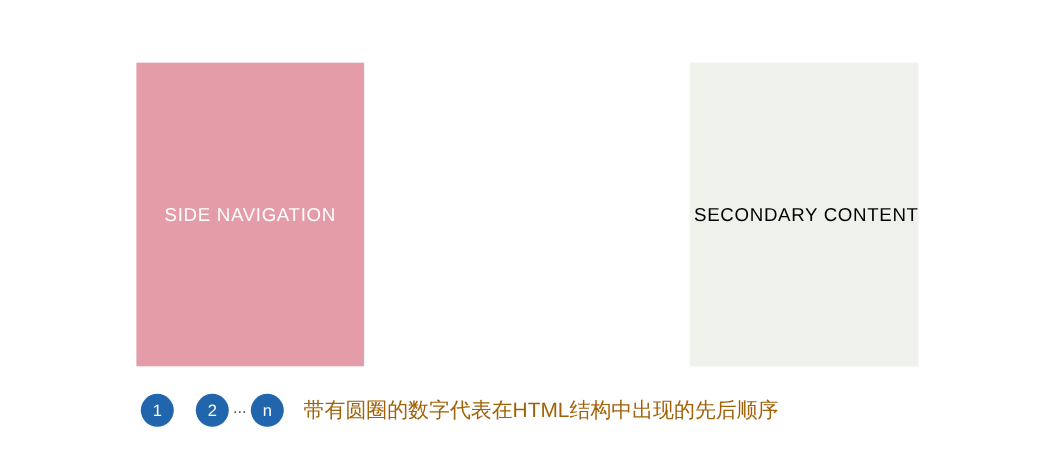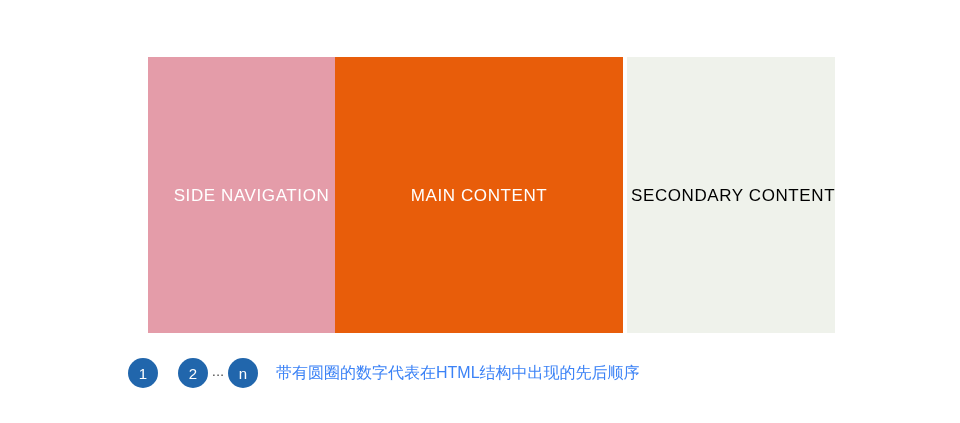--- a/index.html
+++ b/index.html
@@ -48,21 +48,20 @@
     font-size: 17px;
     letter-spacing: 0.6px;
     line-height: 1;
   }
 
   
   #panel-side-navigation {
     left: 0px;
     width: 207px;
     background: #e49ca9;
-    margin-left: 24px;
   }
   #panel-side-navigation .panel-label {
     left: 50%;
     transform: translate(-50%, -50%);
     color: #ffffff;
   }
 
   
   #panel-main-content {
     left: 211px;
@@ -121,40 +120,37 @@
     flex: 0 0 auto;
     text-align: center;
     color: #555555;
     font-size: 15px;
     line-height: 1;
     padding-bottom: 6px;
   }
 
   .legend-caption {
     margin-left: 18px;
-    font-size: 16px;
-    color: #3b82f6;
+    font-size: 19px;
+    color: #a16207;
     white-space: nowrap;
     line-height: 1;
   }
 </style>
 </head>
 <body>
 
 <div id="diagram-root">
 
   <div class="panel-row">
 
     <div class="panel" id="panel-side-navigation">
       <span class="panel-label">SIDE NAVIGATION</span>
     </div>
 
-    <div class="panel" id="panel-main-content">
-      <span class="panel-label">MAIN CONTENT</span>
-    </div>
 
     <div class="panel" id="panel-secondary-content">
       <span class="panel-label">SECONDARY CONTENT</span>
     </div>
 
   </div>
 
   <div class="legend-row">
 
     <div class="legend-badge">1</div>

